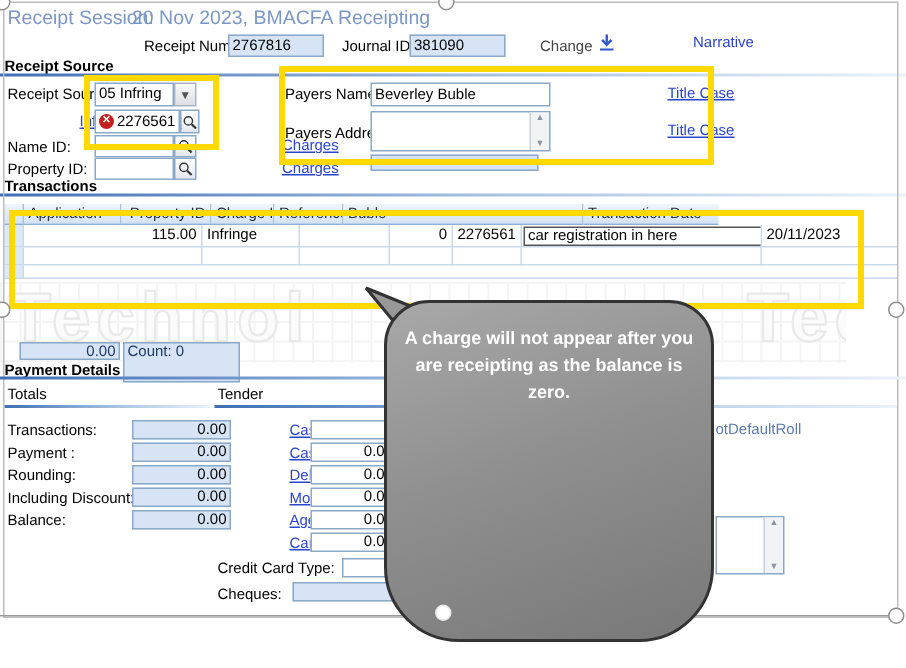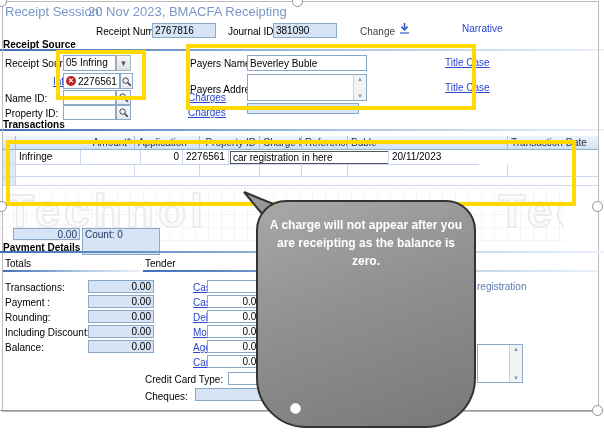--- a/index.html
+++ b/index.html
@@ -147,30 +147,30 @@
 
   <div class="abs yellow-box" style="left:56px;top:50px;width:82px;height:42px;"></div>
   <div class="abs yellow-box" style="left:186px;top:44px;width:282px;height:58px;"></div>
 
   <div class="abs section-title" style="left:3px;top:119px;">Transactions</div>
   <div class="abs rule" style="left:0;top:129px;width:604px;"></div>
 
   <div class="abs" style="left:3px;top:136px;width:595px;">
     <div class="t-row t-head" style="height:14px;">
       <div class="t-cell t-rowsel" style="width:13px;"></div>
-      <div class="t-cell num" style="width:119px;line-height:13px;">Amount*</div>
       <div class="t-cell" style="width:65px;line-height:13px;">Application</div>
       <div class="t-cell num" style="width:60px;line-height:13px;">Property ID</div>
       <div class="t-cell num" style="width:42px;line-height:13px;">Charge ID</div>
       <div class="t-cell" style="width:46px;line-height:13px;">Reference</div>
       <div class="t-cell" style="width:160px;line-height:13px;">Buble</div>
       <div class="t-cell" style="width:90px;line-height:13px;border-right:none;">Transaction Date</div>
     </div>
     <div class="t-row" style="height:15px;background:#fff;">
       <div class="t-cell t-rowsel" style="width:13px;"></div>
+      <div class="t-cell num" style="width:119px;line-height:14px;">115.00</div>
       <div class="t-cell" style="width:65px;line-height:14px;">Infringe</div>
       <div class="t-cell num" style="width:60px;line-height:14px;"></div>
       <div class="t-cell num" style="width:42px;line-height:14px;">0</div>
       <div class="t-cell" style="width:46px;line-height:14px;">2276561</div>
       <div class="t-cell" style="width:160px;padding:0;position:relative;">
         <input style="position: absolute; left: 1px; top: 1px; width: 154px; height: 11px; border: 1px solid rgb(85, 85, 85); font-size: 10px; font-family: &quot;Liberation Sans&quot;, sans-serif; padding: 0px 2px;" value="car registration in here">
       </div>
       <div class="t-cell" style="width:90px;line-height:14px;border-right:none;">20/11/2023</div>
     </div>
     <div class="t-row" style="height:12px;background:#fff;">
@@ -226,21 +226,21 @@
   <div class="abs link" style="left:145px;top:342px;">Agency</div>
   <div class="abs fld right" style="left:207px;top:340px;width:58px;height:13px;line-height:12px;">0.00</div>
   <div class="abs link" style="left:145px;top:357px;">Card</div>
   <div class="abs fld right" style="left:207px;top:355px;width:58px;height:13px;line-height:12px;">0.00</div>
 
   <div class="abs lbl" style="left:145px;top:374px;">Credit Card Type:</div>
   <div class="abs fld" style="left:228px;top:372px;width:60px;height:13px;"></div>
   <div class="abs lbl" style="left:145px;top:391px;">Cheques:</div>
   <div class="abs fld blue" style="left:195px;top:388px;width:76px;height:13px;"></div>
 
-  <div class="abs" style="left:477px;top:281px;font-size:10px;color:#5a7ab0;">registration</div>
+  <div class="abs" style="left:477px;top:281px;font-size:10px;color:#5a7ab0;">otDefaultRoll</div>
   <div class="abs fld" style="left:477px;top:344px;width:46px;height:39px;">
     <div class="scrollcol">
         <span>▲</span>
         <span>▼</span>
       </div>
   </div>
 
   <div class="abs" style="left:0;top:410px;width:597px;height:1px;background:#9a9a9a;z-index:10;"></div>
 
   <svg class="abs" style="left:230px;top:182px;z-index:39;" width="120" height="90">

